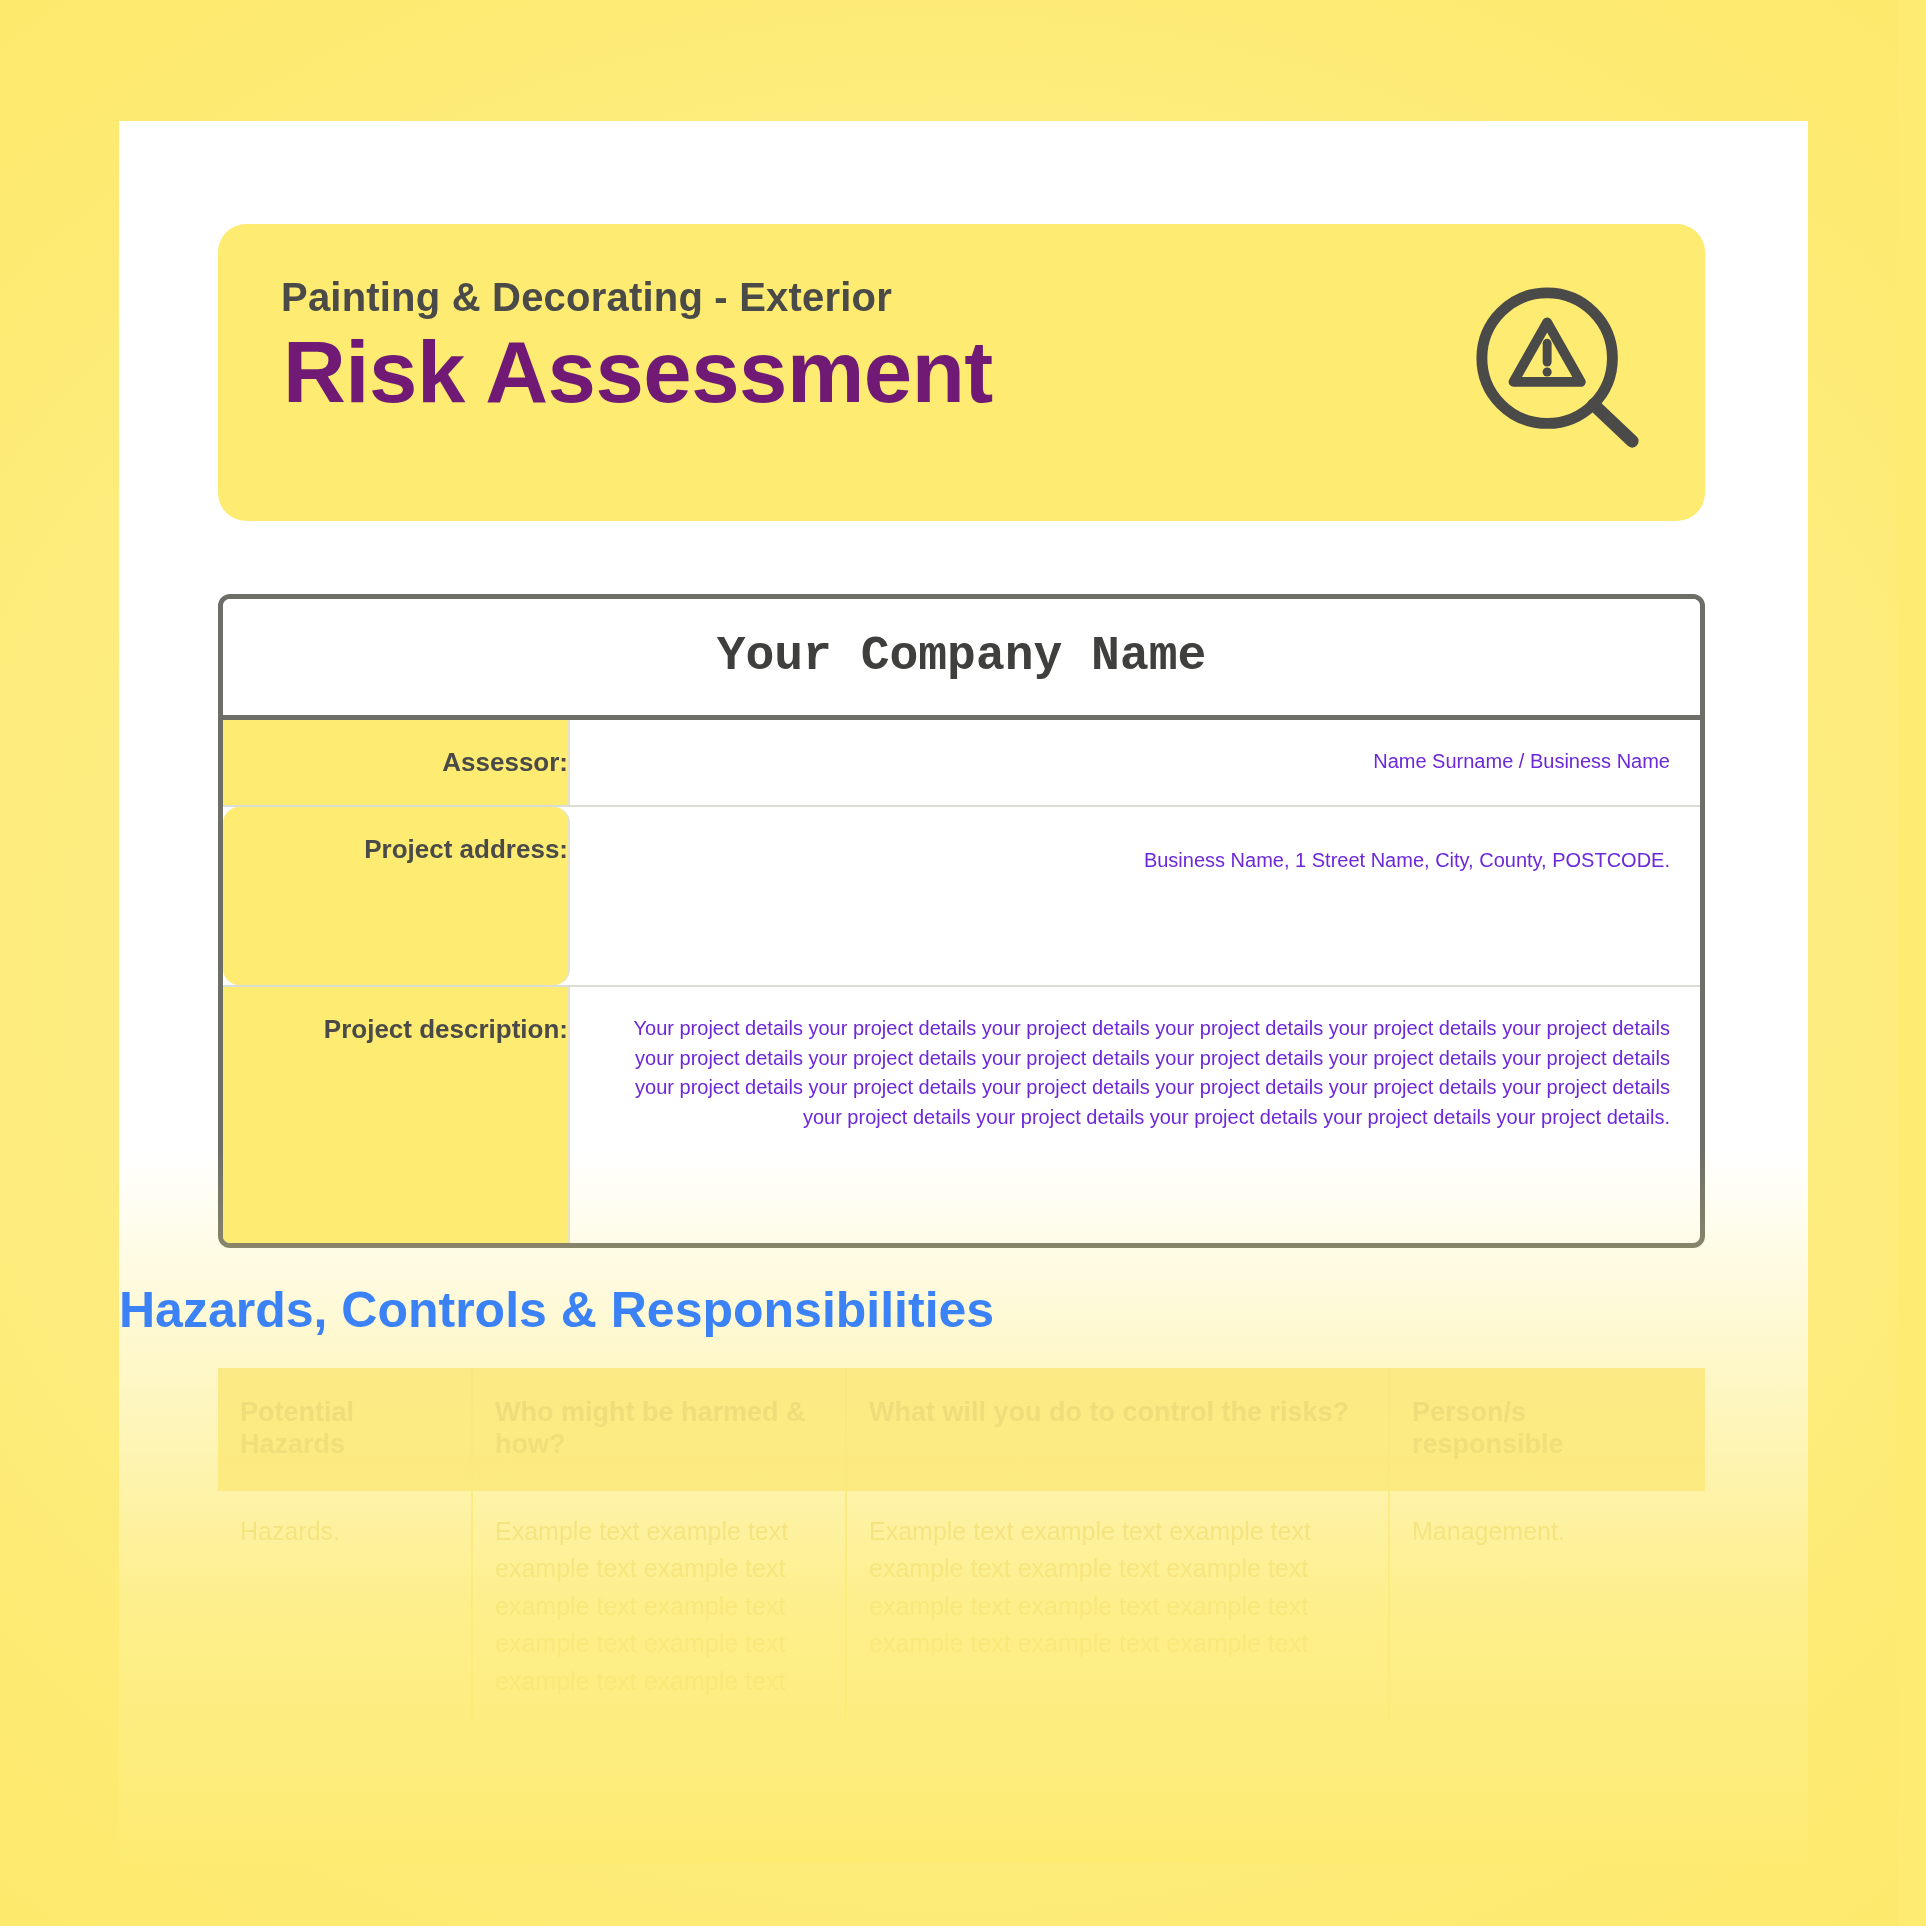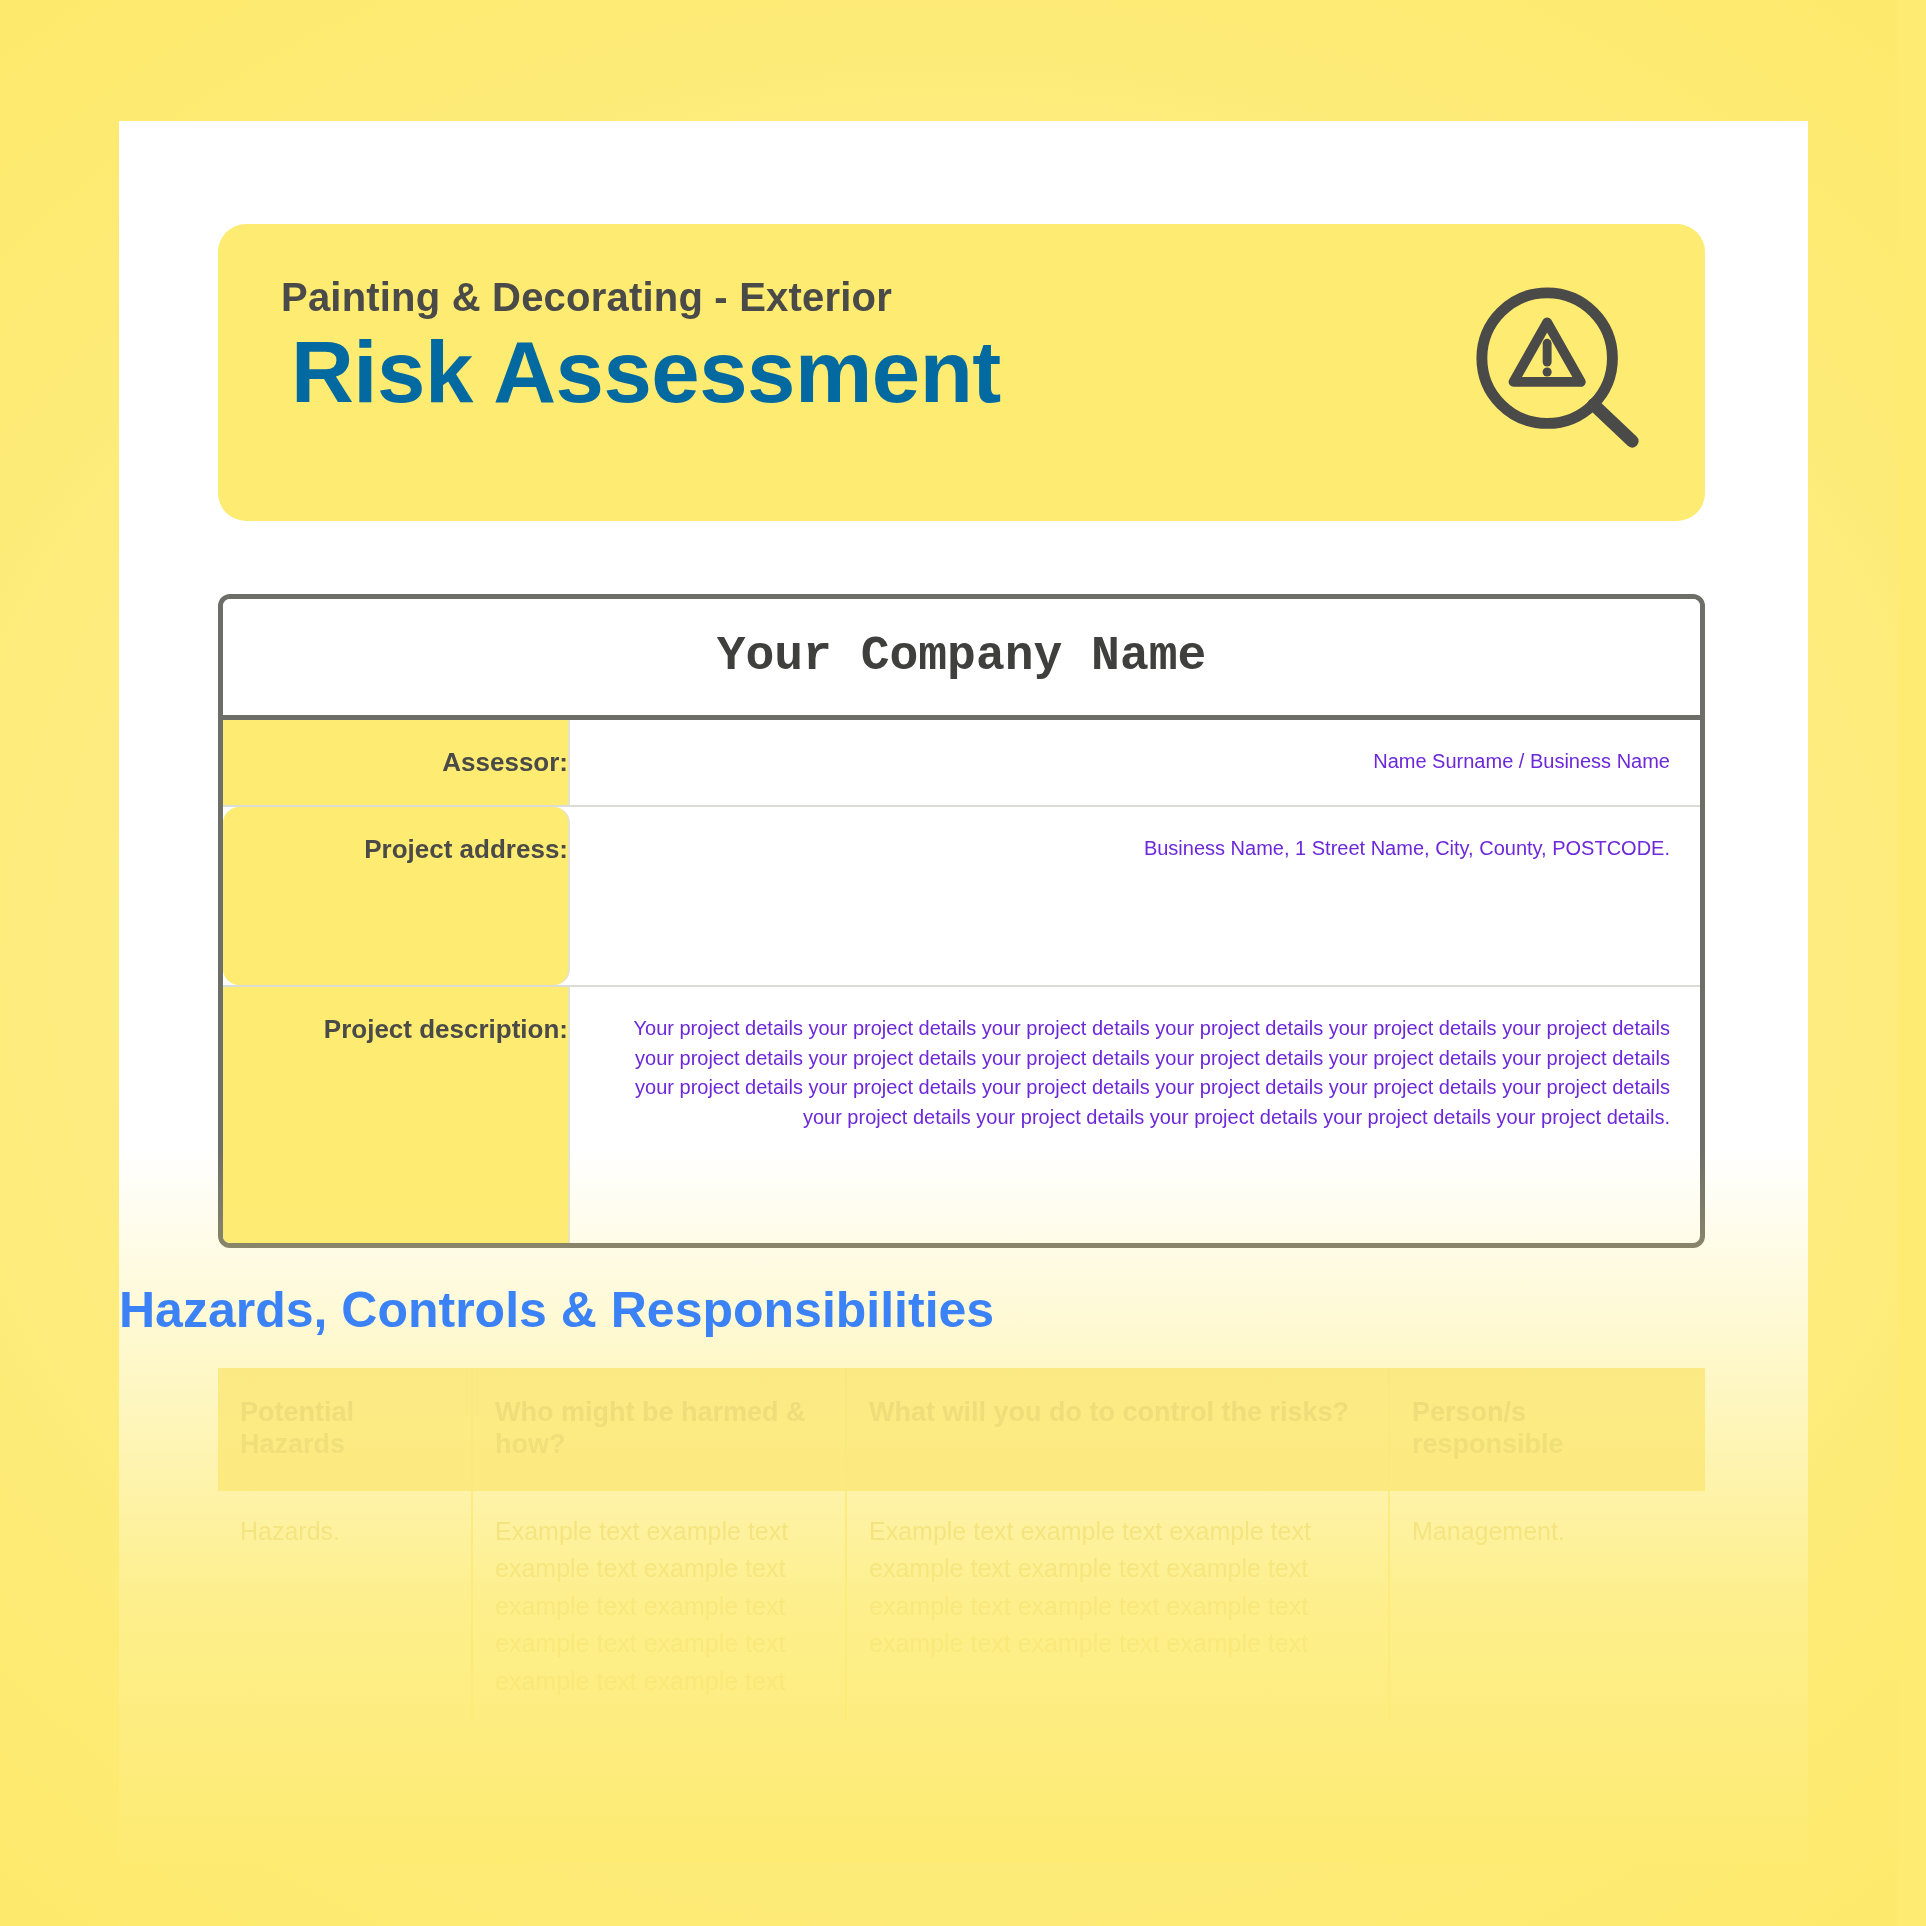--- a/index.html
+++ b/index.html
@@ -61,23 +61,23 @@
   .banner-sub {
     font-size: 40px;
     font-weight: bold;
     color: #4a4a48;
     letter-spacing: 0.2px;
     margin: 0 0 2px 4px;
   }
   .banner-title {
     font-size: 87px;
     font-weight: bold;
-    color: #0369a1;
+    color: #701a75;
     line-height: 1.05;
-    margin: 6px 0 0 14px;
+    margin: 6px 0 0 6px;
     letter-spacing: -0.5px;
   }
   .banner-icon {
     position: absolute;
     right: 51px;
     top: 57px;
     width: 188px;
     height: 178px;
   }
 
@@ -122,21 +122,21 @@
   }
   .cell-value {
     flex: 1 1 auto;
     color: #6d28d9;
     font-size: 20px;
     padding: 27px 30px 27px 28px;
     box-sizing: border-box;
     line-height: 1.48;
   }
   .row-address .cell-label { padding-bottom: 120px; border-radius: 16px; }
-  .row-address .cell-value { padding-bottom: 79px; }
+  .row-address .cell-value { padding-bottom: 79px; margin-top: 12px; }
   .row-desc .cell-label { padding-bottom: 198px; }
 
   
   .section-title {
     position: absolute;
     left: 0;
     right: 0;
     top: 1160px;
     font-size: 50px;
     font-weight: bold;

